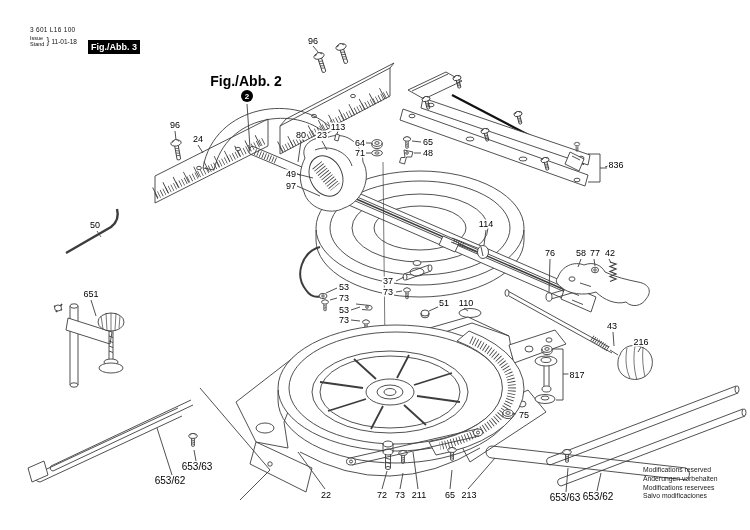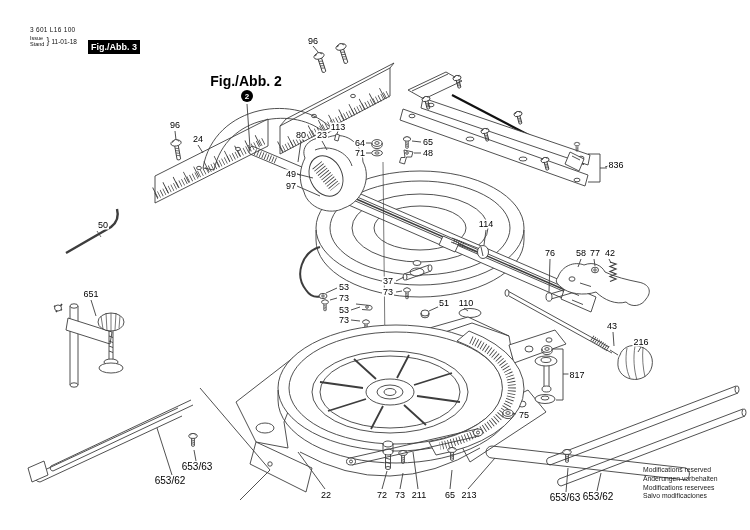--- a/index.html
+++ b/index.html
@@ -368,21 +368,21 @@
 <div class="lbl" style="left:344px;top:310px">53</div>
 <div class="lbl" style="left:344px;top:320px">73</div>
 <div class="lbl" style="left:388px;top:281px">37</div>
 <div class="lbl" style="left:388px;top:292px">73</div>
 <div class="lbl" style="left:444px;top:303px">51</div>
 <div class="lbl" style="left:466px;top:303px">110</div>
 <div class="lbl" style="left:612px;top:326px">43</div>
 <div class="lbl" style="left:641px;top:342px">216</div>
 <div class="lbl" style="left:577px;top:375px">817</div>
 <div class="lbl" style="left:524px;top:415px">75</div>
-<div class="lbl" style="left:103px;top:225px">50</div>
+<div class="lbl" style="left:95px;top:225px">50</div>
 <div class="lbl" style="left:91px;top:294px">651</div>
 <div class="lbl" style="left:326px;top:495px">22</div>
 <div class="lbl" style="left:382px;top:495px">72</div>
 <div class="lbl" style="left:400px;top:495px">73</div>
 <div class="lbl" style="left:419px;top:495px">211</div>
 <div class="lbl" style="left:450px;top:495px">65</div>
 <div class="lbl" style="left:469px;top:495px">213</div>
 <div class="lbl sm" style="left:197px;top:467px">653/63</div>
 <div class="lbl sm" style="left:170px;top:481px">653/62</div>
 <div class="lbl sm" style="left:565px;top:498px">653/63</div>

